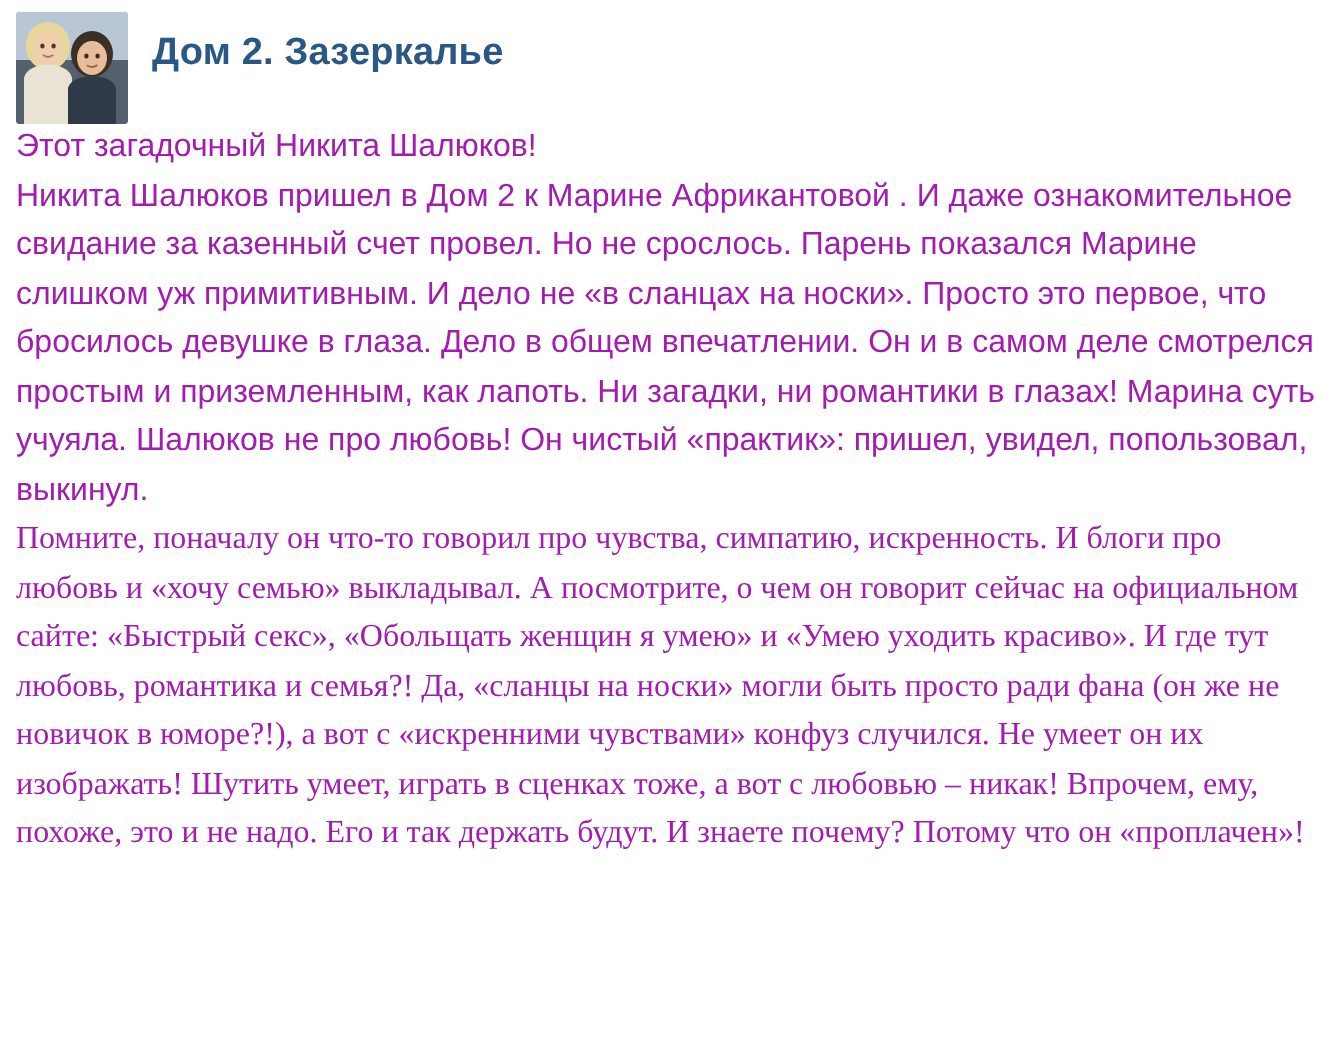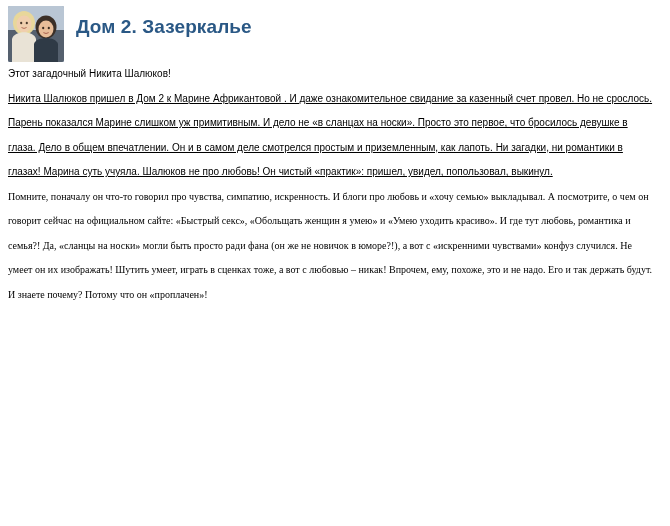--- a/index.html
+++ b/index.html
@@ -53,29 +53,28 @@
     padding-left: 0px;
     padding-right: 4px;
   }
   .headline {
     font-size: 15.5px;
     color: #2b2b2b;
     margin-top: 26px;
     line-height: 20px;
   }
   p.body-text {
-    font-size: 10px;
+    font-size: 16px;
     line-height: 24.5px;
-    color: #000000;
+    color: #a21caf;
     margin: 0;
     text-align: left;
   }
   .para-1 {
     margin-top: 27px;
-    text-decoration: underline;
   }
   .para-2 {
     margin-top: 25px;
     font-family: Liberation Serif, serif;
   }
 </style>
 </head>
 <body>
 
 <div class="page">

